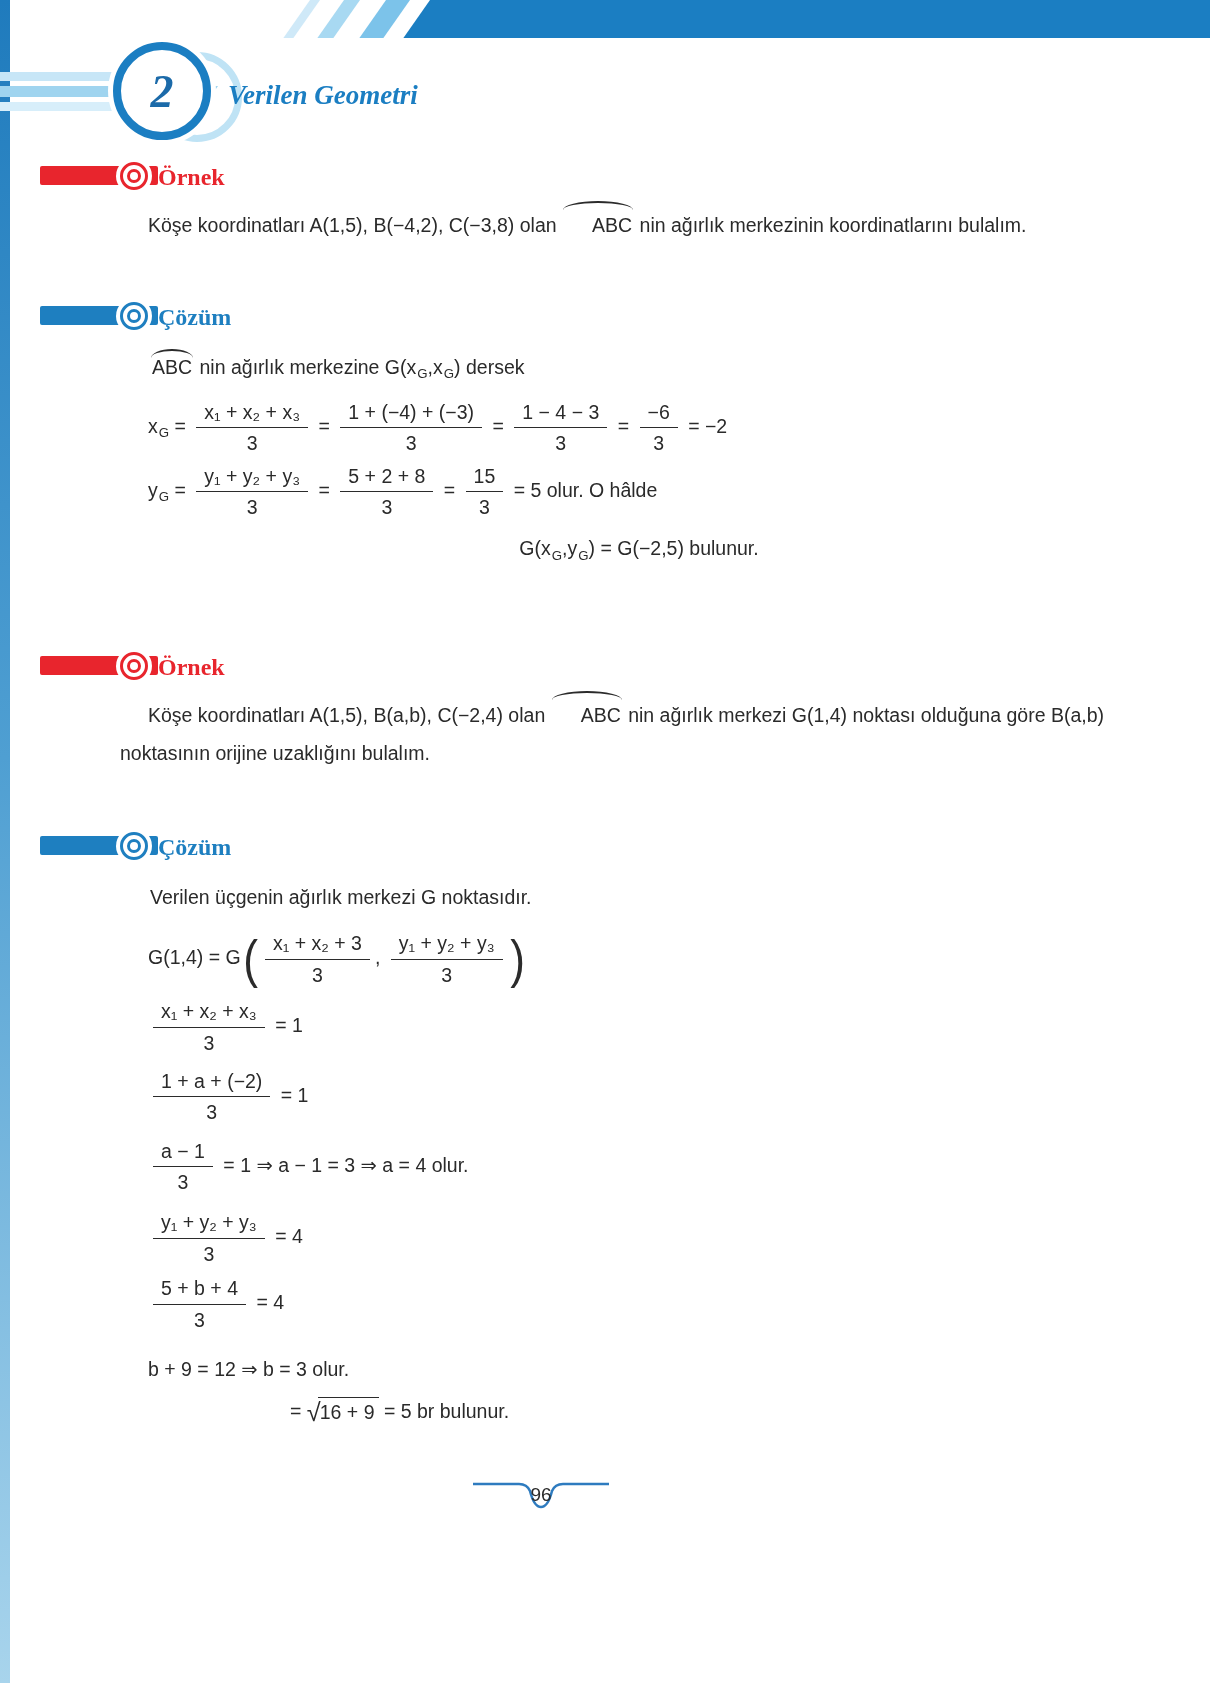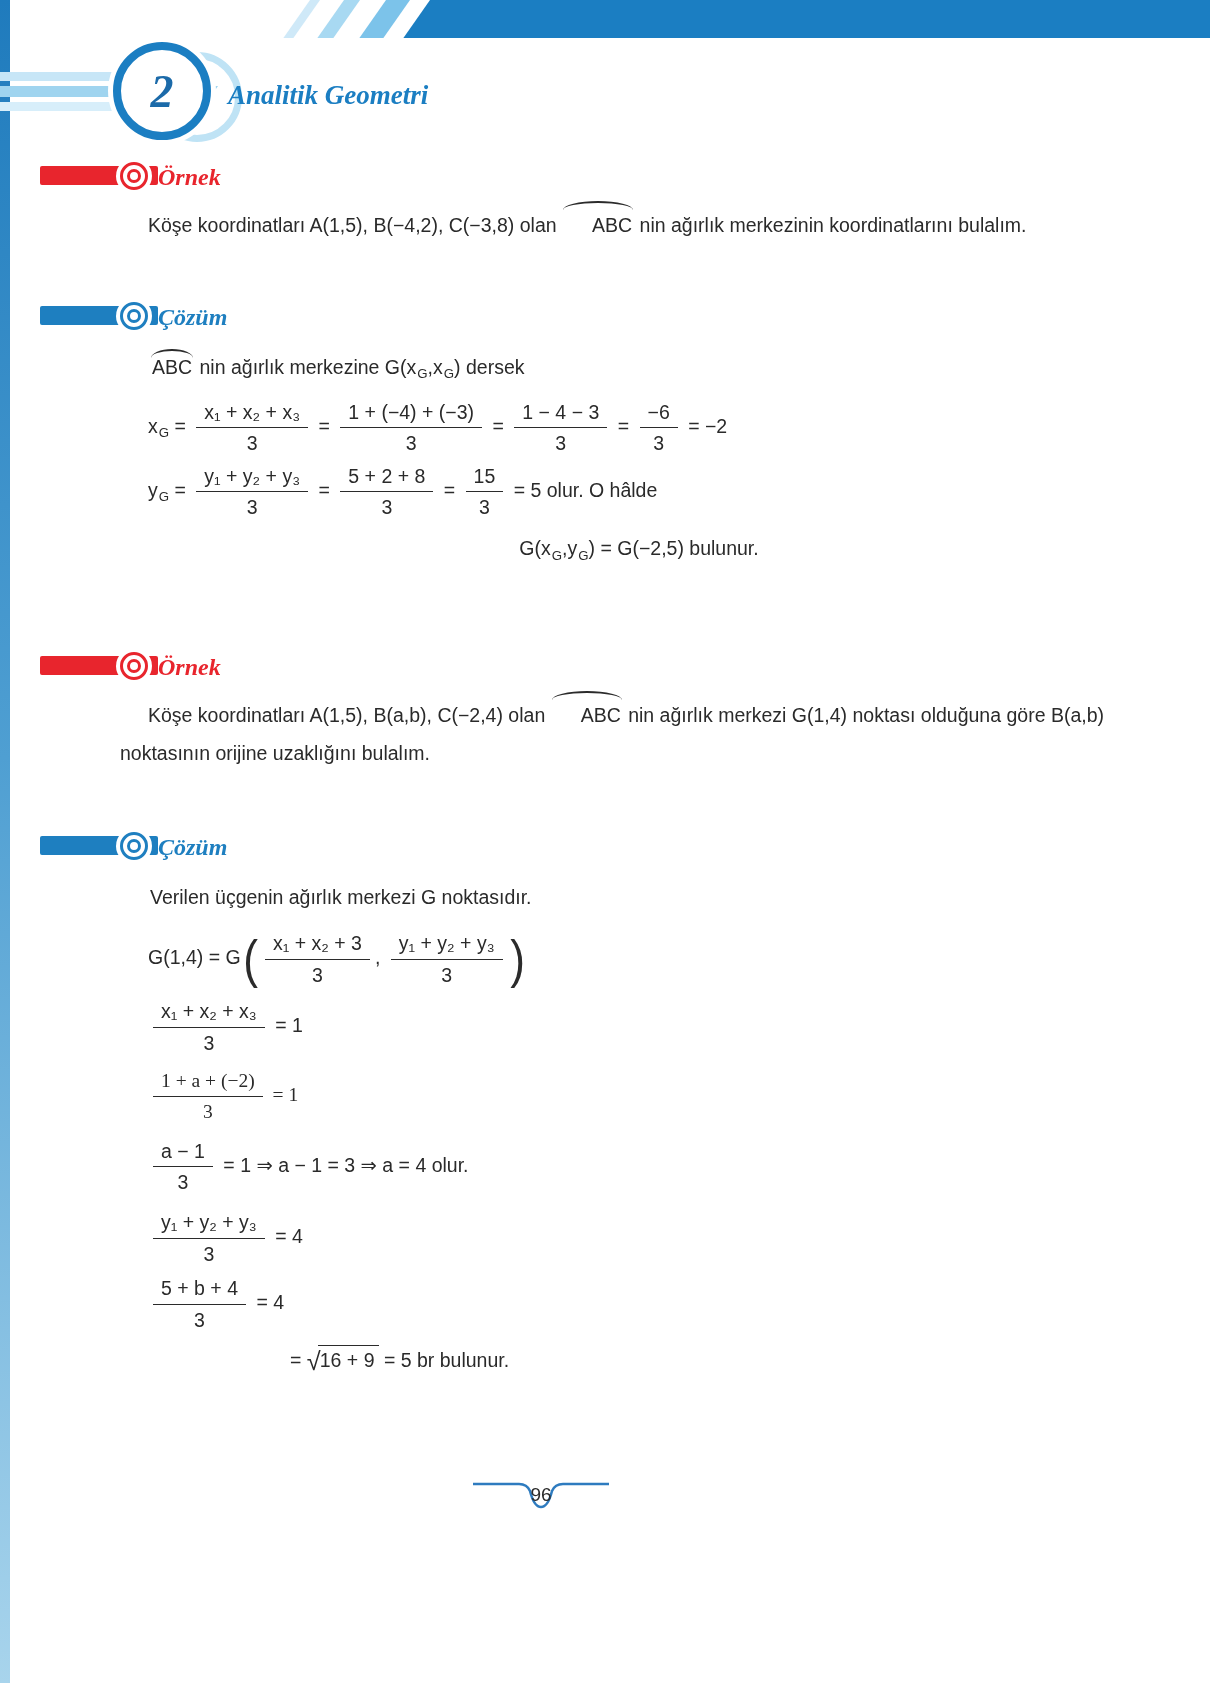--- a/index.html
+++ b/index.html
@@ -45,34 +45,34 @@
   .section-header .icon{position:absolute;left:78px;top:0;width:32px;height:32px;border-radius:50%;
                         background:#fff;box-shadow:0 0 0 2px #fff;
                         display:flex;align-items:center;justify-content:center;}
   .ring-outer{width:22px;height:22px;border-radius:50%;display:flex;align-items:center;justify-content:center;background:#fff;}
   .section-header.red .ring-outer{border:3px solid #e8252d;}
   .section-header.blue .ring-outer{border:3px solid #1e7fc0;}
   .ring-inner{width:8px;height:8px;border-radius:50%;}
   .section-header.red .ring-inner{border:3px solid #e8252d;}
   .section-header.blue .ring-inner{border:3px solid #1e7fc0;}
   .section-title{position:absolute;left:118px;top:1px;font-family:"Liberation Serif",serif;
-                 font-style:italic;font-weight:700;font-size:24px;}
+                 font-weight:700;font-size:24px;}
   .section-header.red .section-title{color:#e8252d;}
   .section-header.blue .section-title{color:#1e7fc0;text-align:right;}
 
   .para{margin:14px 0 0 0;line-height:1.95;text-indent:28px;}
   .intro{margin:22px 0 0 0;padding-left:30px;}
 
   .eq{padding-left:28px;}
   .eq-x{margin-top:16px;}
   .eq-y{margin-top:8px;}
   .eq-g{margin-top:16px;text-align:center;}
   .l1{margin-top:20px;}
   .l2{margin-top:12px;}
-  .l3{margin-top:14px;font-family:Liberation Serif, serif;}
+  .l3{margin-top:14px;}
   .l4{margin-top:14px;}
   .l5{margin-top:16px;}
   .l6{margin-top:10px;}
   .l7{margin-top:24px;}
   .l8{margin-top:18px;}
   .l9{margin-top:12px;padding-left:170px;}
 
   
   .frac{display:inline-block;vertical-align:middle;text-align:center;margin:0 5px;line-height:1.25;}
   .frac .num{display:block;padding:0 8px 3px;}
@@ -105,21 +105,21 @@
   <div class="cstripe cs3"></div>
 
   <div class="hstripe s1"></div>
   <div class="hstripe s2"></div>
   <div class="hstripe s3"></div>
   <div class="circle-halo"></div>
 
   <div class="chapter-circle">
     <span class="chapter-number">2</span>
   </div>
-  <div class="chapter-title">Analitik Geometri</div>
+  <div class="chapter-title">Verilen Geometri</div>
 
   <div class="content">
 
     <div class="section-header red" style="margin-top:160px;">
       <div class="bar"></div>
       <div class="icon">
         <div class="ring-outer">
           <div class="ring-inner"></div>
         </div>
       </div>
@@ -165,20 +165,21 @@
       <div class="section-title">Çözüm</div>
     </div>
 
     <p class="intro">Verilen üçgenin ağırlık merkezi G noktasıdır.</p>
     <div class="eq l1"><span>G(1,4) = G</span><span class="bparen">(</span><span class="frac"><span class="num"><span>x₁ + x₂ + 3</span></span><span class="den"><span>3</span></span></span><span>, </span><span class="frac"><span class="num"><span>y₁ + y₂ + y₃</span></span><span class="den"><span>3</span></span></span><span class="bparen">)</span></div>
     <div class="eq l2"><span class="frac"><span class="num"><span>x₁ + x₂ + x₃</span></span><span class="den"><span>3</span></span></span><span> = 1</span></div>
     <div class="eq l3"><span class="frac"><span class="num"><span>1 + a + (−2)</span></span><span class="den"><span>3</span></span></span><span> = 1</span></div>
     <div class="eq l4"><span class="frac"><span class="num"><span>a − 1</span></span><span class="den"><span>3</span></span></span><span> = 1 ⇒ a − 1 = 3 ⇒ a = 4 olur.</span></div>
     <div class="eq l5"><span class="frac"><span class="num"><span>y₁ + y₂ + y₃</span></span><span class="den"><span>3</span></span></span><span> = 4</span></div>
     <div class="eq l6"><span class="frac"><span class="num"><span>5 + b + 4</span></span><span class="den"><span>3</span></span></span><span> = 4</span></div>
+    <div class="eq l7"><span>b + 9 = 12 ⇒ b = 3 olur.</span></div>
     <div class="eq l9"><span>= </span><span class="sqrt"><span class="rad">√</span><span class="radicand"><span>16 + 9</span></span></span><span> = 5 br bulunur.</span></div>
 
   </div>
 
   <div class="page-num-wrap">
     <svg width="140" height="36" viewBox="0 0 140 36">
       <path d="M2,6 H48 Q56,6 59,13 Q63,29 70,29 Q77,29 81,13 Q84,6 92,6 H138" fill="none" stroke="#2e7bbf" stroke-width="2.5"></path>
       <text x="70" y="23" text-anchor="middle" class="page-num-text">96</text>
     </svg>
   </div>

